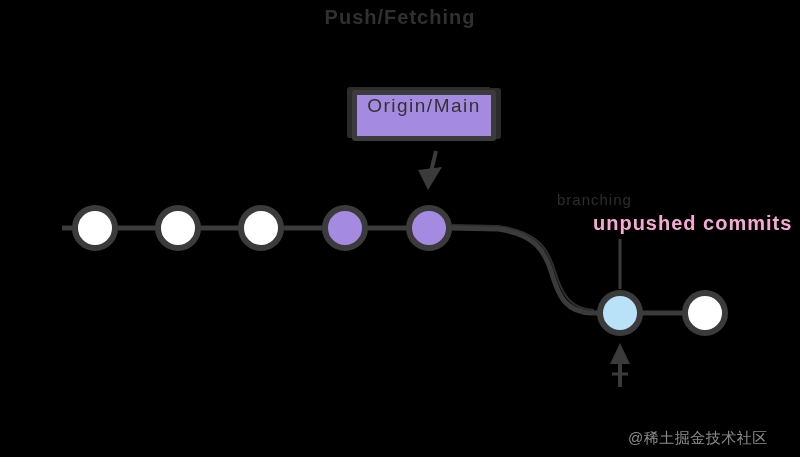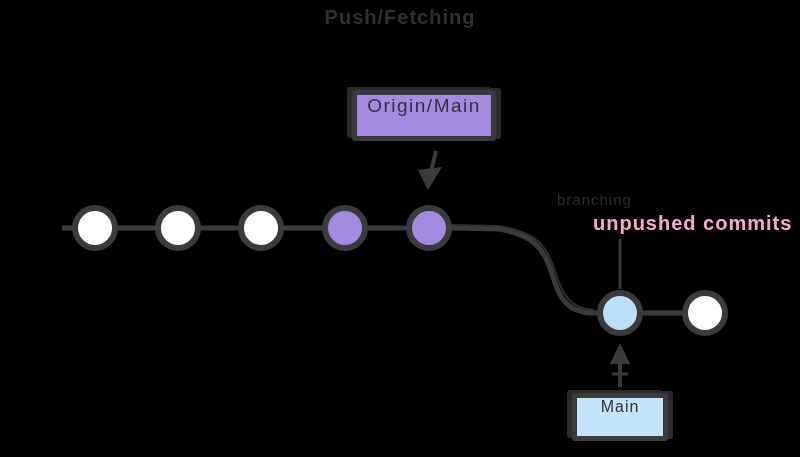--- a/index.html
+++ b/index.html
@@ -82,18 +82,16 @@
   <div id="commits">
       <div class="commit" style="left: 72px; top: 205px; background: rgb(255, 255, 255);"></div>
       <div class="commit" style="left: 155px; top: 205px; background: rgb(255, 255, 255);"></div>
       <div class="commit" style="left: 238px; top: 205px; background: rgb(255, 255, 255);"></div>
       <div class="commit" style="left: 322px; top: 205px; background: rgb(165, 138, 226);"></div>
       <div class="commit" style="left: 406px; top: 205px; background: rgb(165, 138, 226);"></div>
       <div class="commit" style="left: 597px; top: 290px; background: rgb(185, 225, 248);"></div>
       <div class="commit" style="left: 682px; top: 290px; background: rgb(255, 255, 255);"></div>
     </div>
 
-  <div class="label-box box-main">
-    <span>Main</span>
-  </div>
 
+  <div class="watermark">@稀土掘金技术社区</div>
 
 </div>
 
 </body></html>

